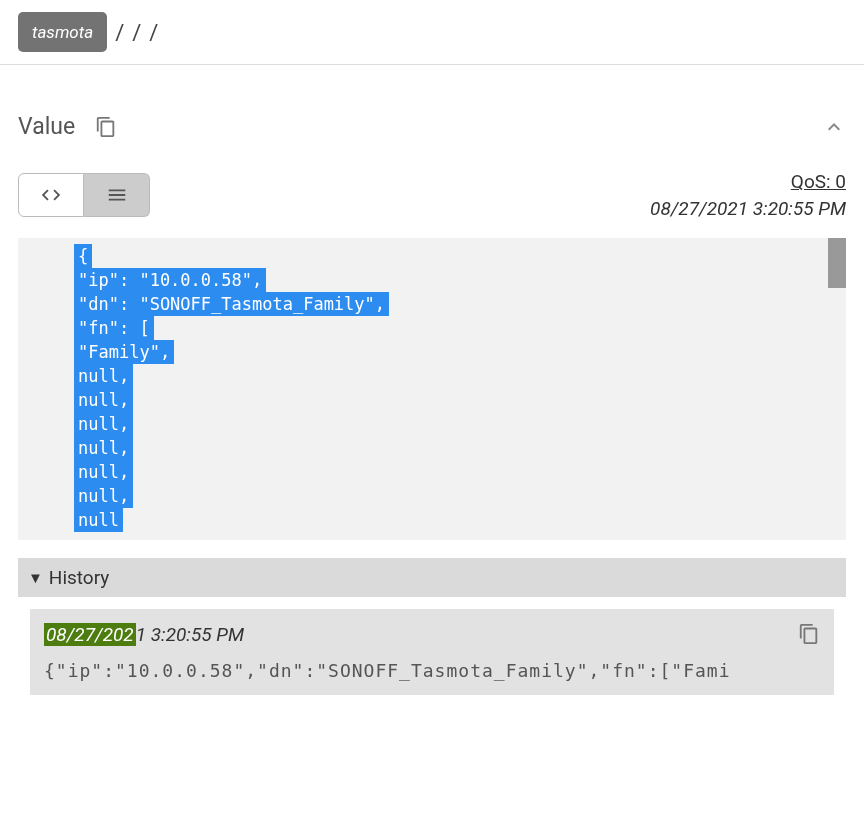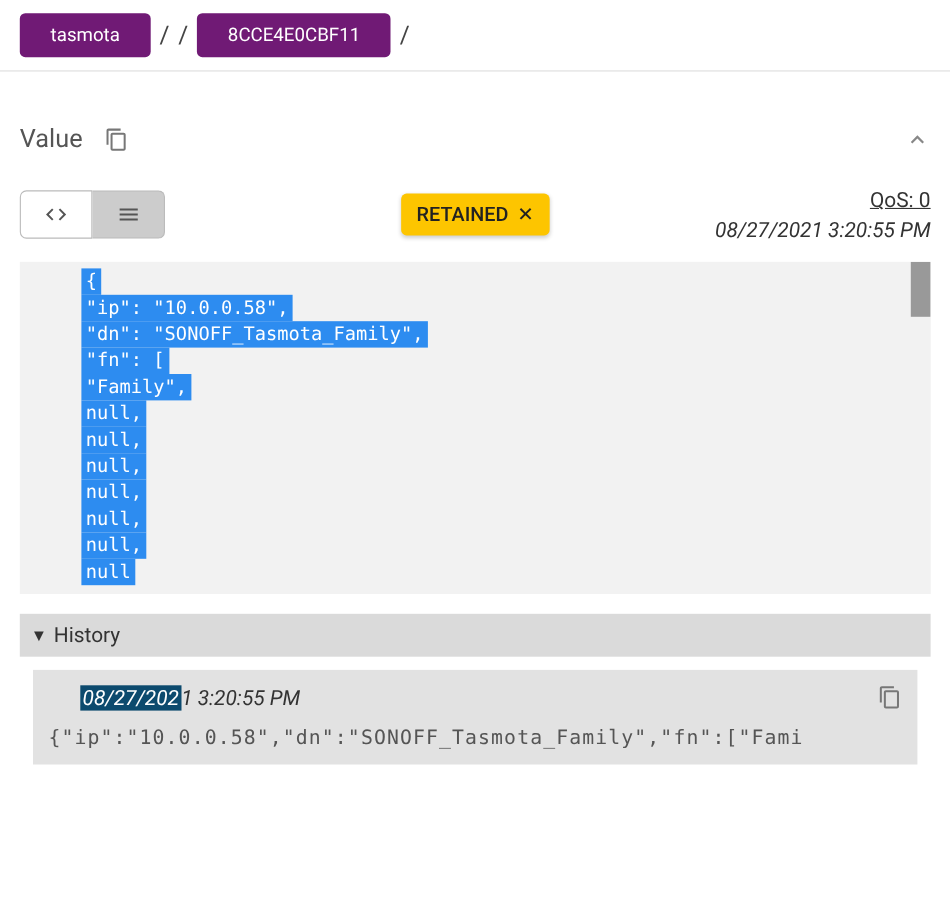--- a/index.html
+++ b/index.html
@@ -10,26 +10,27 @@
       width: 864px;
     }
     .breadcrumbs {
       display: flex;
       align-items: center;
       gap: 8px;
       padding: 12px 18px;
       border-bottom: 1px solid #ddd;
     }
     .crumb {
-      background: #701a75;
+      background: #737373;
       color: #fff;
-      padding: 10px 28px;
+      padding: 10px 14px;
       border-radius: 5px;
       font-size: 17px;
       cursor: pointer;
+      font-style: italic;
     }
     .crumb-sep {
       color: #444;
       font-size: 22px;
     }
     .section {
       padding: 18px;
     }
     .value-header {
       display: flex;
@@ -192,24 +193,23 @@
       padding: 14px;
       position: relative;
     }
     .history-ts {
       font-style: italic;
       font-size: 19px;
       color: #333;
       margin-bottom: 14px;
     }
     .history-ts-hl {
-      background: #0c4a6e;
+      background: #4d7c0f;
       color: #fff;
       padding: 0 2px;
-      margin-left: 29px;
     }
     .history-payload {
       font-family: "Consolas", "Menlo", monospace;
       font-size: 18px;
       letter-spacing: 1px;
       color: #555;
       white-space: nowrap;
       overflow: hidden;
     }
     .history-copy {
@@ -218,21 +218,20 @@
       right: 14px;
     }
   </style>
 </head>
 <body>
 
 <div class="breadcrumbs">
   <span class="crumb">tasmota</span>
   <span class="crumb-sep">/</span>
   <span class="crumb-sep">/</span>
-  <span class="crumb">8CCE4E0CBF11</span>
   <span class="crumb-sep">/</span>
 </div>
 
 <div class="section">
   <div class="value-header">
     <div class="value-title-wrap">
       <span class="value-title">Value</span>
       <svg class="copy-icon" viewBox="0 0 24 24">
         <path d="M16 1H4c-1.1 0-2 .9-2 2v14h2V3h12V1zm3 4H8c-1.1 0-2 .9-2 2v14c0 1.1.9 2 2 2h11c1.1 0 2-.9 2-2V7c0-1.1-.9-2-2-2zm0 16H8V7h11v14z"></path>
       </svg>
@@ -249,24 +248,20 @@
           <path d="M9.4 16.6L4.8 12l4.6-4.6L8 6l-6 6 6 6 1.4-1.4zm5.2 0l4.6-4.6-4.6-4.6L16 6l6 6-6 6-1.4-1.4z"></path>
         </svg>
       </div>
       <div class="lines-toggle">
         <svg class="toggle-icon" viewBox="0 0 24 24">
           <path d="M3 18h18v-2H3v2zm0-5h18v-2H3v2zm0-7v2h18V6H3z"></path>
         </svg>
       </div>
     </div>
 
-    <div class="retained-badge">
-      <span>RETAINED</span>
-      <span class="retained-x">✕</span>
-    </div>
 
     <div class="toolbar-right">
       <span class="qos">QoS: 0</span>
       <span class="timestamp">08/27/2021 3:20:55 PM</span>
     </div>
   </div>
 
   <div class="code-block">
     <div class="code-gutter"></div>
     <div class="code-content">

